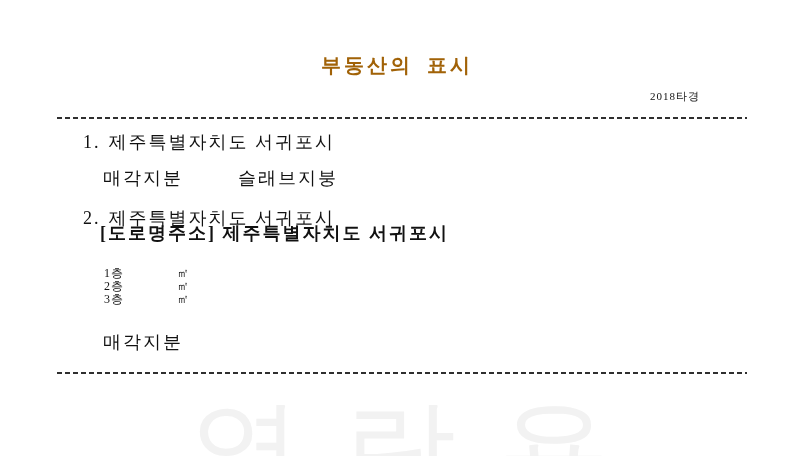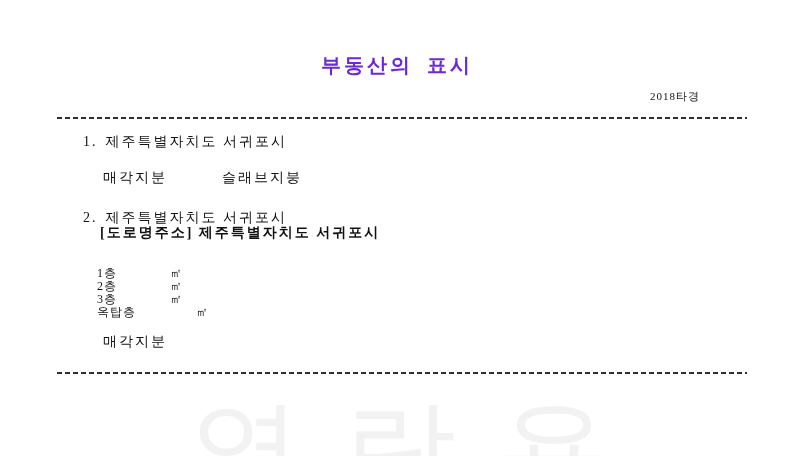--- a/index.html
+++ b/index.html
@@ -20,41 +20,41 @@
     position: absolute;
     top: 52px;
     left: 0;
     width: 100%;
     margin: 0;
     text-align: center;
     font-size: 20px;
     font-weight: bold;
     letter-spacing: 3px;
     word-spacing: 6px;
-    color: #6d28d9;
+    color: #a16207;
   }
   .case-number {
     position: absolute;
     top: 89px;
     right: 94px;
     font-size: 11px;
     letter-spacing: 1px;
   }
   .divider {
     position: absolute;
     left: 57px;
     width: 690px;
     height: 2px;
     background: repeating-linear-gradient(to right, #2f2f2f 0, #2f2f2f 5px, transparent 5px, transparent 8px);
   }
   .divider-top { top: 117px; }
   .divider-bottom { top: 372px; }
   .line {
     position: absolute;
-    font-size: 14px;
+    font-size: 18px;
     letter-spacing: 2px;
     line-height: 14px;
     white-space: nowrap;
   }
   .item-1 { top: 135px; left: 83px; }
   .shares-1 { top: 171px; left: 103px; }
   .shares-1 .own { margin-left: 55px; }
   .item-2 { top: 211px; left: 83px; text-align: center; }
   .road-address { top: 226px; left: 100px; font-weight: bold; }
   .structure { top: 253px; left: 100px; }
@@ -63,20 +63,21 @@
     position: absolute;
     left: 97px;
     font-size: 12px;
     letter-spacing: 1px;
     line-height: 13px;
     white-space: nowrap;
   }
   .floor .flabel {
     display: inline-block;
     width: 73px;
+    margin-left: 7px;
   }
   .floor .flabel.wide { width: 99px; }
   .floor-1 { top: 267px; }
   .floor-2 { top: 280px; }
   .floor-3 { top: 293px; }
   .floor-4 { top: 306px; }
   .shares-2 { top: 335px; left: 103px; }
   .watermark {
     position: absolute;
     top: 376px;
@@ -116,23 +117,20 @@
 
   <div class="floor floor-1">
     <span class="flabel">1층</span><span class="funit">㎡</span>
   </div>
   <div class="floor floor-2">
     <span class="flabel">2층</span><span class="funit">㎡</span>
   </div>
   <div class="floor floor-3">
     <span class="flabel">3층</span><span class="funit">㎡</span>
   </div>
-  <div class="floor floor-4">
-    <span class="flabel wide">옥탑층</span><span class="funit">㎡</span>
-  </div>
 
   <div class="line shares-2">매각지분</div>
 
   <div class="divider divider-bottom"></div>
 
   <div class="watermark">열람용</div>
 
 </div>
 
 </body></html>

